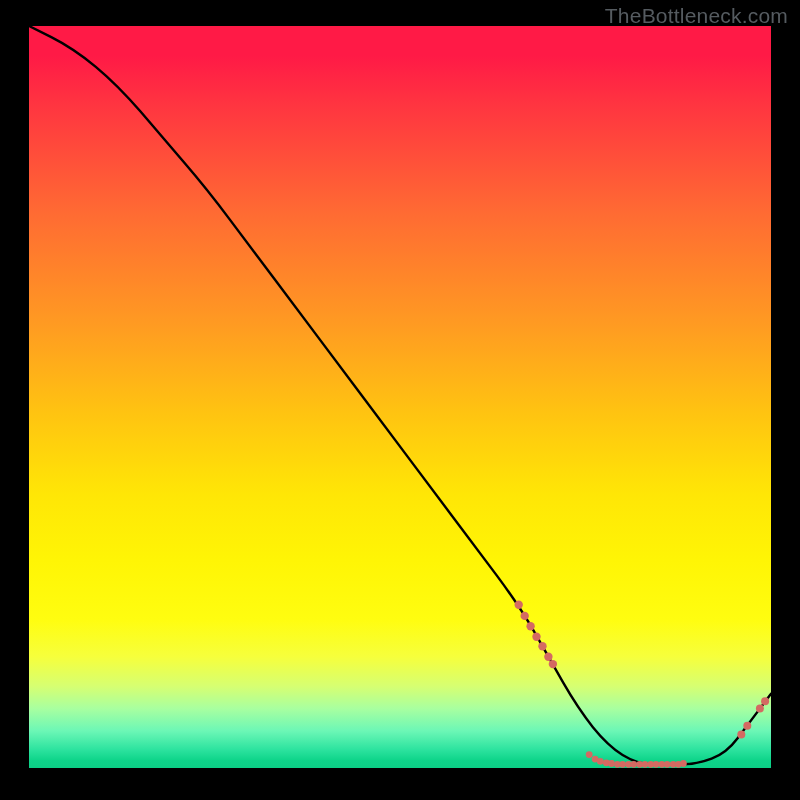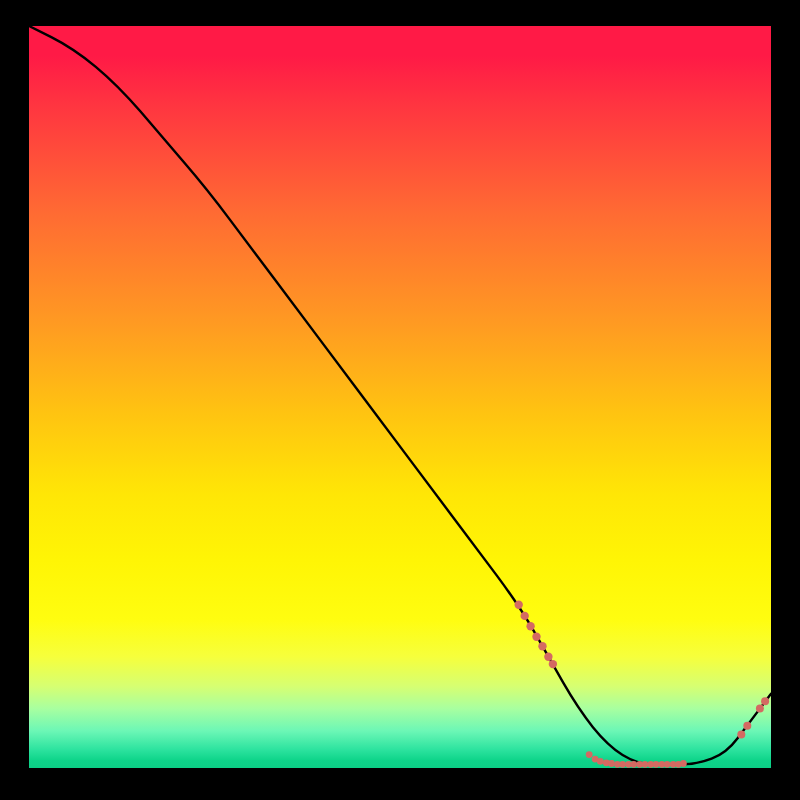--- a/index.html
+++ b/index.html
@@ -60,20 +60,21 @@
     font-size: 21px;
     letter-spacing: 0.2px;
     font-weight: 500;
   }
 </style>
 </head>
 <body>
 
 <div class="stage">
 
+  <div class="attribution">TheBottleneck.com</div>
 
   <div class="plot">
     <div class="gradient"></div>
     <svg class="curve-svg" viewBox="0 0 742 742" preserveAspectRatio="none">
       <path id="curve-path" fill="none" stroke="#000000" stroke-width="2.4" stroke-linecap="round" stroke-linejoin="round" d="M 0.0 0.0 Q 0.0 0.0 22.3 11.1 Q 44.5 22.3 66.8 40.8 Q 89.0 59.4 111.3 85.3 Q 133.6 111.3 155.8 137.3 Q 178.1 163.2 200.3 192.9 Q 222.6 222.6 244.9 252.3 Q 267.1 282.0 289.4 311.6 Q 311.6 341.3 333.9 371.0 Q 356.2 400.7 378.4 430.4 Q 400.7 460.0 422.9 489.7 Q 445.2 519.4 467.5 549.1 Q 489.7 578.8 504.6 604.7 Q 519.4 630.7 534.2 656.7 Q 549.1 682.6 563.9 701.2 Q 578.8 719.7 593.6 729.0 Q 608.4 738.3 623.3 738.3 Q 638.1 738.3 653.0 738.3 Q 667.8 738.3 682.6 732.7 Q 697.5 727.2 708.6 712.3 Q 719.7 697.5 730.9 682.6 T 742.0 667.8"></path>
       <g id="markers">
           <circle cx="489.7" cy="578.8" r="4.2" fill="#d46a62"></circle>
           <circle cx="495.7" cy="589.9" r="4.2" fill="#d46a62"></circle>
           <circle cx="501.6" cy="600.3" r="4.2" fill="#d46a62"></circle>
           <circle cx="507.5" cy="610.7" r="4.2" fill="#d46a62"></circle>

